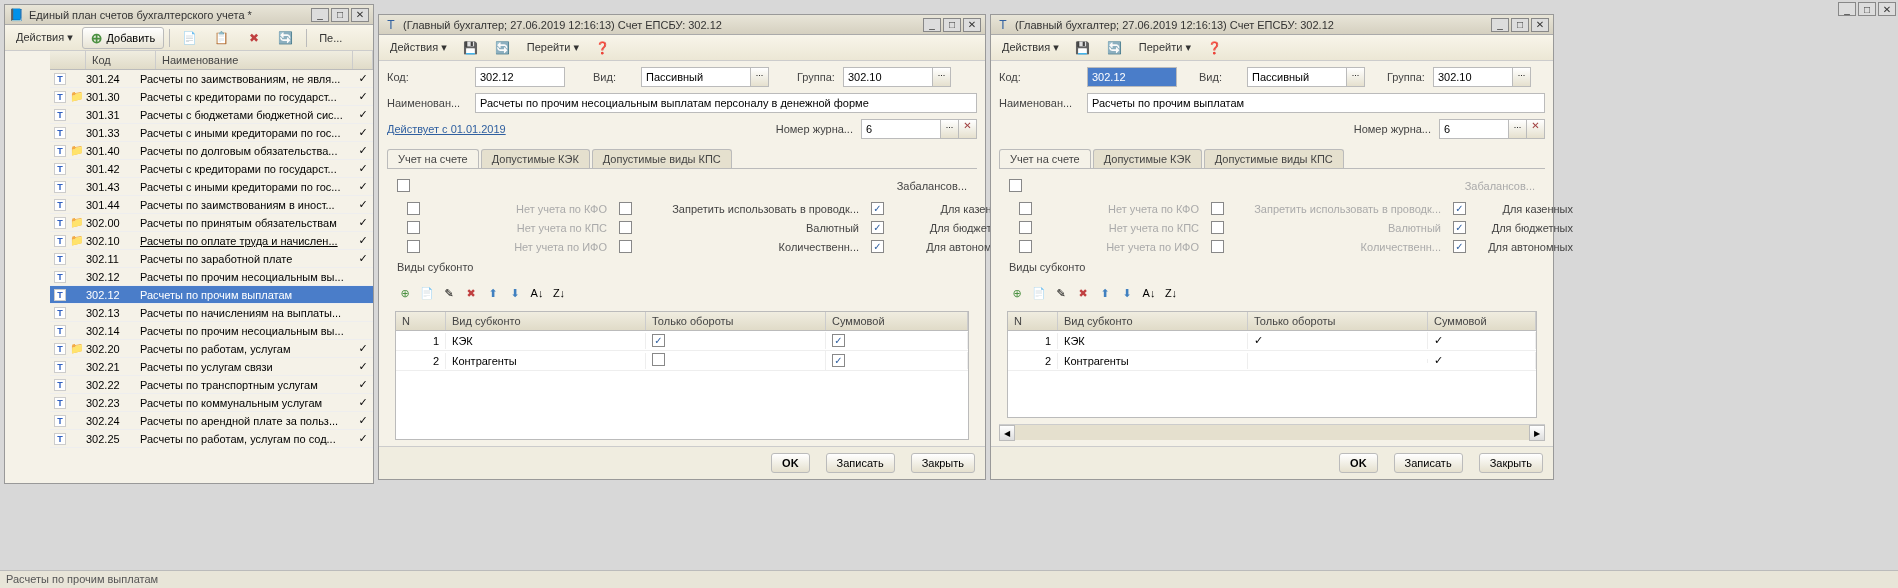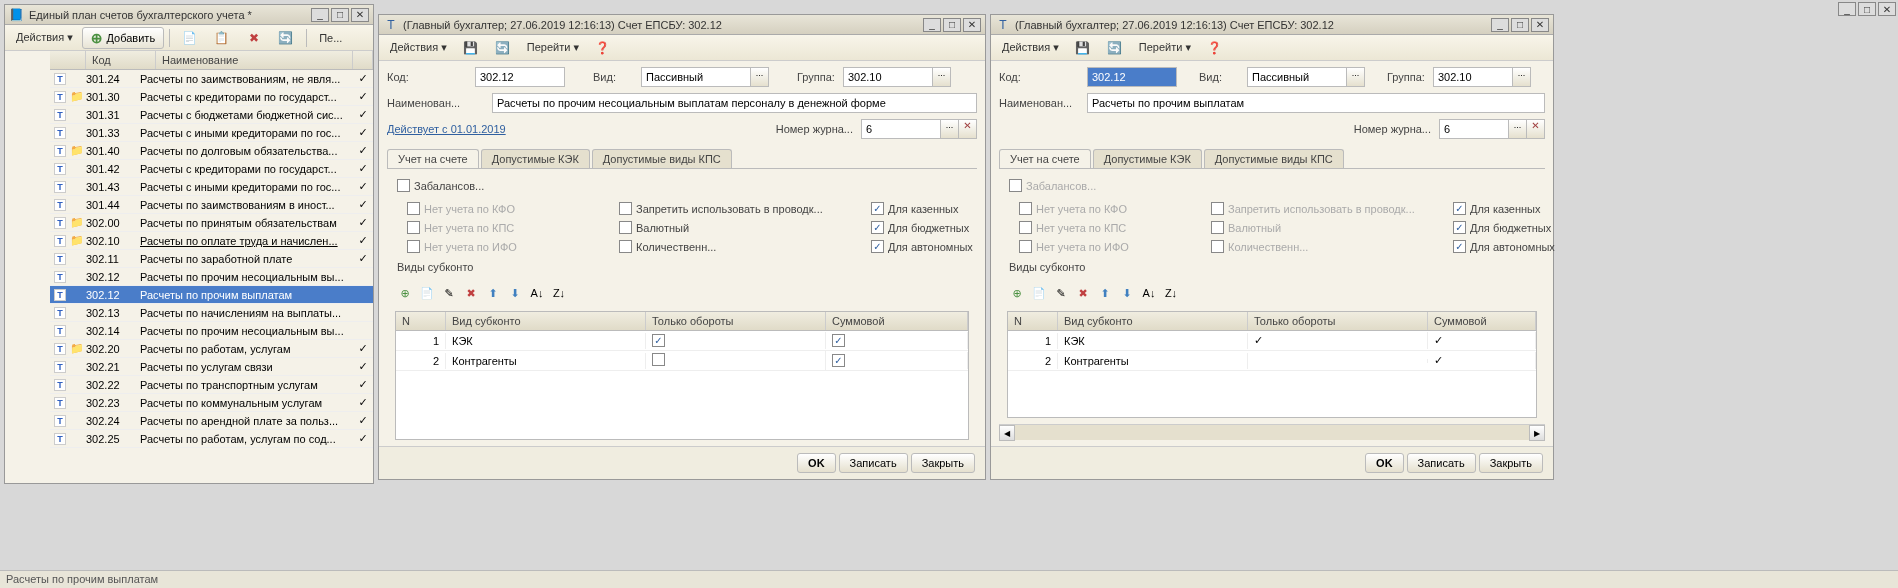--- a/index.html
+++ b/index.html
@@ -40,36 +40,36 @@
 .form-label { color: #444; }
 .form-input { background: #fff; border: 1px solid #bbb; padding: 2px 4px; height: 20px; }
 .form-input.sel { background: #4a7dc9; color: #fff; }
 .dots-btn { width: 18px; height: 20px; background: linear-gradient(#fff,#e5e0ce); border: 1px solid #bbb; border-left: none; cursor: pointer; font-size: 9px; text-align: center; }
 .x-btn { width: 18px; height: 20px; background: linear-gradient(#fff,#e5e0ce); border: 1px solid #bbb; border-left: none; cursor: pointer; font-size: 10px; text-align: center; color: #a04040; }
 
 .inner-tabs { display: flex; gap: 2px; border-bottom: 1px solid #bbb; margin-top: 4px; }
 .inner-tab { padding: 3px 10px; background: #e5e0ce; border: 1px solid #bbb; border-bottom: none; border-radius: 3px 3px 0 0; cursor: pointer; color: #444; }
 .inner-tab.active { background: #f5f2e8; }
 .cb-grid { display: grid; grid-template-columns: 200px 240px 140px; gap: 6px 12px; }
-.cb-item { display: flex; align-items: center; gap: 4px; color: #444; }
+.cb-item { display: flex; align-items: center; gap: 4px; color: #444; justify-content: space-between; }
 .cb-item.disabled { color: #aaa; }
 .cb-box { width: 13px; height: 13px; border: 1px solid #888; background: #fff; display: inline-flex; align-items: center; justify-content: center; font-size: 10px; color: #3060a0; }
 .cb-box.checked::before { content: "✓"; }
 
 .section-label { color: #444; padding: 2px 10px; }
 .mini-toolbar { display: flex; gap: 2px; padding: 2px 8px; }
 .mini-btn { width: 20px; height: 20px; display: flex; align-items: center; justify-content: center; border: 1px solid transparent; border-radius: 3px; cursor: pointer; }
 
 .sub-table { margin: 0 8px; border: 1px solid #bbb; flex: 1; background: #fff; }
 .sub-table .thead { display: flex; background: linear-gradient(#f0ede0,#e0dbc8); border-bottom: 1px solid #bbb; }
 .sub-table .th { padding: 3px 6px; border-right: 1px solid #ccc; color: #444; }
 .sub-table .trow { display: flex; border-bottom: 1px solid #eee; height: 20px; align-items: center; }
 .sub-table .td { padding: 2px 6px; border-right: 1px solid #eee; }
 
-.bottom-bar { display: flex; justify-content: flex-end; padding: 6px 10px; gap: 3px; border-top: 1px solid #ccc; background: #f0ede0; }
+.bottom-bar { display: flex; justify-content: flex-end; padding: 6px 10px; gap: 16px; border-top: 1px solid #ccc; background: #f0ede0; }
 .bottom-bar .btn { padding: 3px 10px; background: linear-gradient(#fff,#e5e0ce); border: 1px solid #bbb; border-radius: 3px; cursor: pointer; }
 .bottom-bar .btn.primary { font-weight: bold; }
 
 .statusbar { position: absolute; bottom: 0; left: 0; right: 0; height: 18px; background: #e8e5d8; border-top: 1px solid #bbb; padding: 2px 6px; color: #555; }
 .scrollbar-h { height: 16px; background: #e5e0ce; border-top: 1px solid #ccc; display: flex; }
 .sb-arrow { width: 16px; height: 16px; background: linear-gradient(#fff,#ddd); border: 1px solid #bbb; display: flex; align-items: center; justify-content: center; font-size: 8px; }
 </style>
 </head>
 <body>
 
@@ -303,21 +303,21 @@
           <div class="dots-btn">...</div>
         </div>
       <span class="form-label" style="margin-left:20px;">Группа:</span>
       <div style="display:flex;">
           <input class="form-input" style="width: 90px;" value="302.10">
           <div class="dots-btn">...</div>
         </div>
     </div>
     <div class="form-row">
       <span class="form-label" style="width:80px;">Наименован...</span>
-      <input class="form-input" style="flex: 1 1 0%; margin-left: 17px;" value="Расчеты по прочим несоциальным выплатам персоналу в денежной форме">
+      <input class="form-input" style="flex: 1 1 0%;" value="Расчеты по прочим несоциальным выплатам персоналу в денежной форме">
     </div>
     <div class="form-row">
       <span style="color:#3060a0;text-decoration:underline;">Действует с 01.01.2019</span>
       <span style="flex:1;"></span>
       <span class="form-label">Номер журна...</span>
       <div style="display:flex;">
           <input class="form-input" style="width: 80px;" value="6">
           <div class="dots-btn">...</div>
           <div class="x-btn">✕</div>
         </div>

